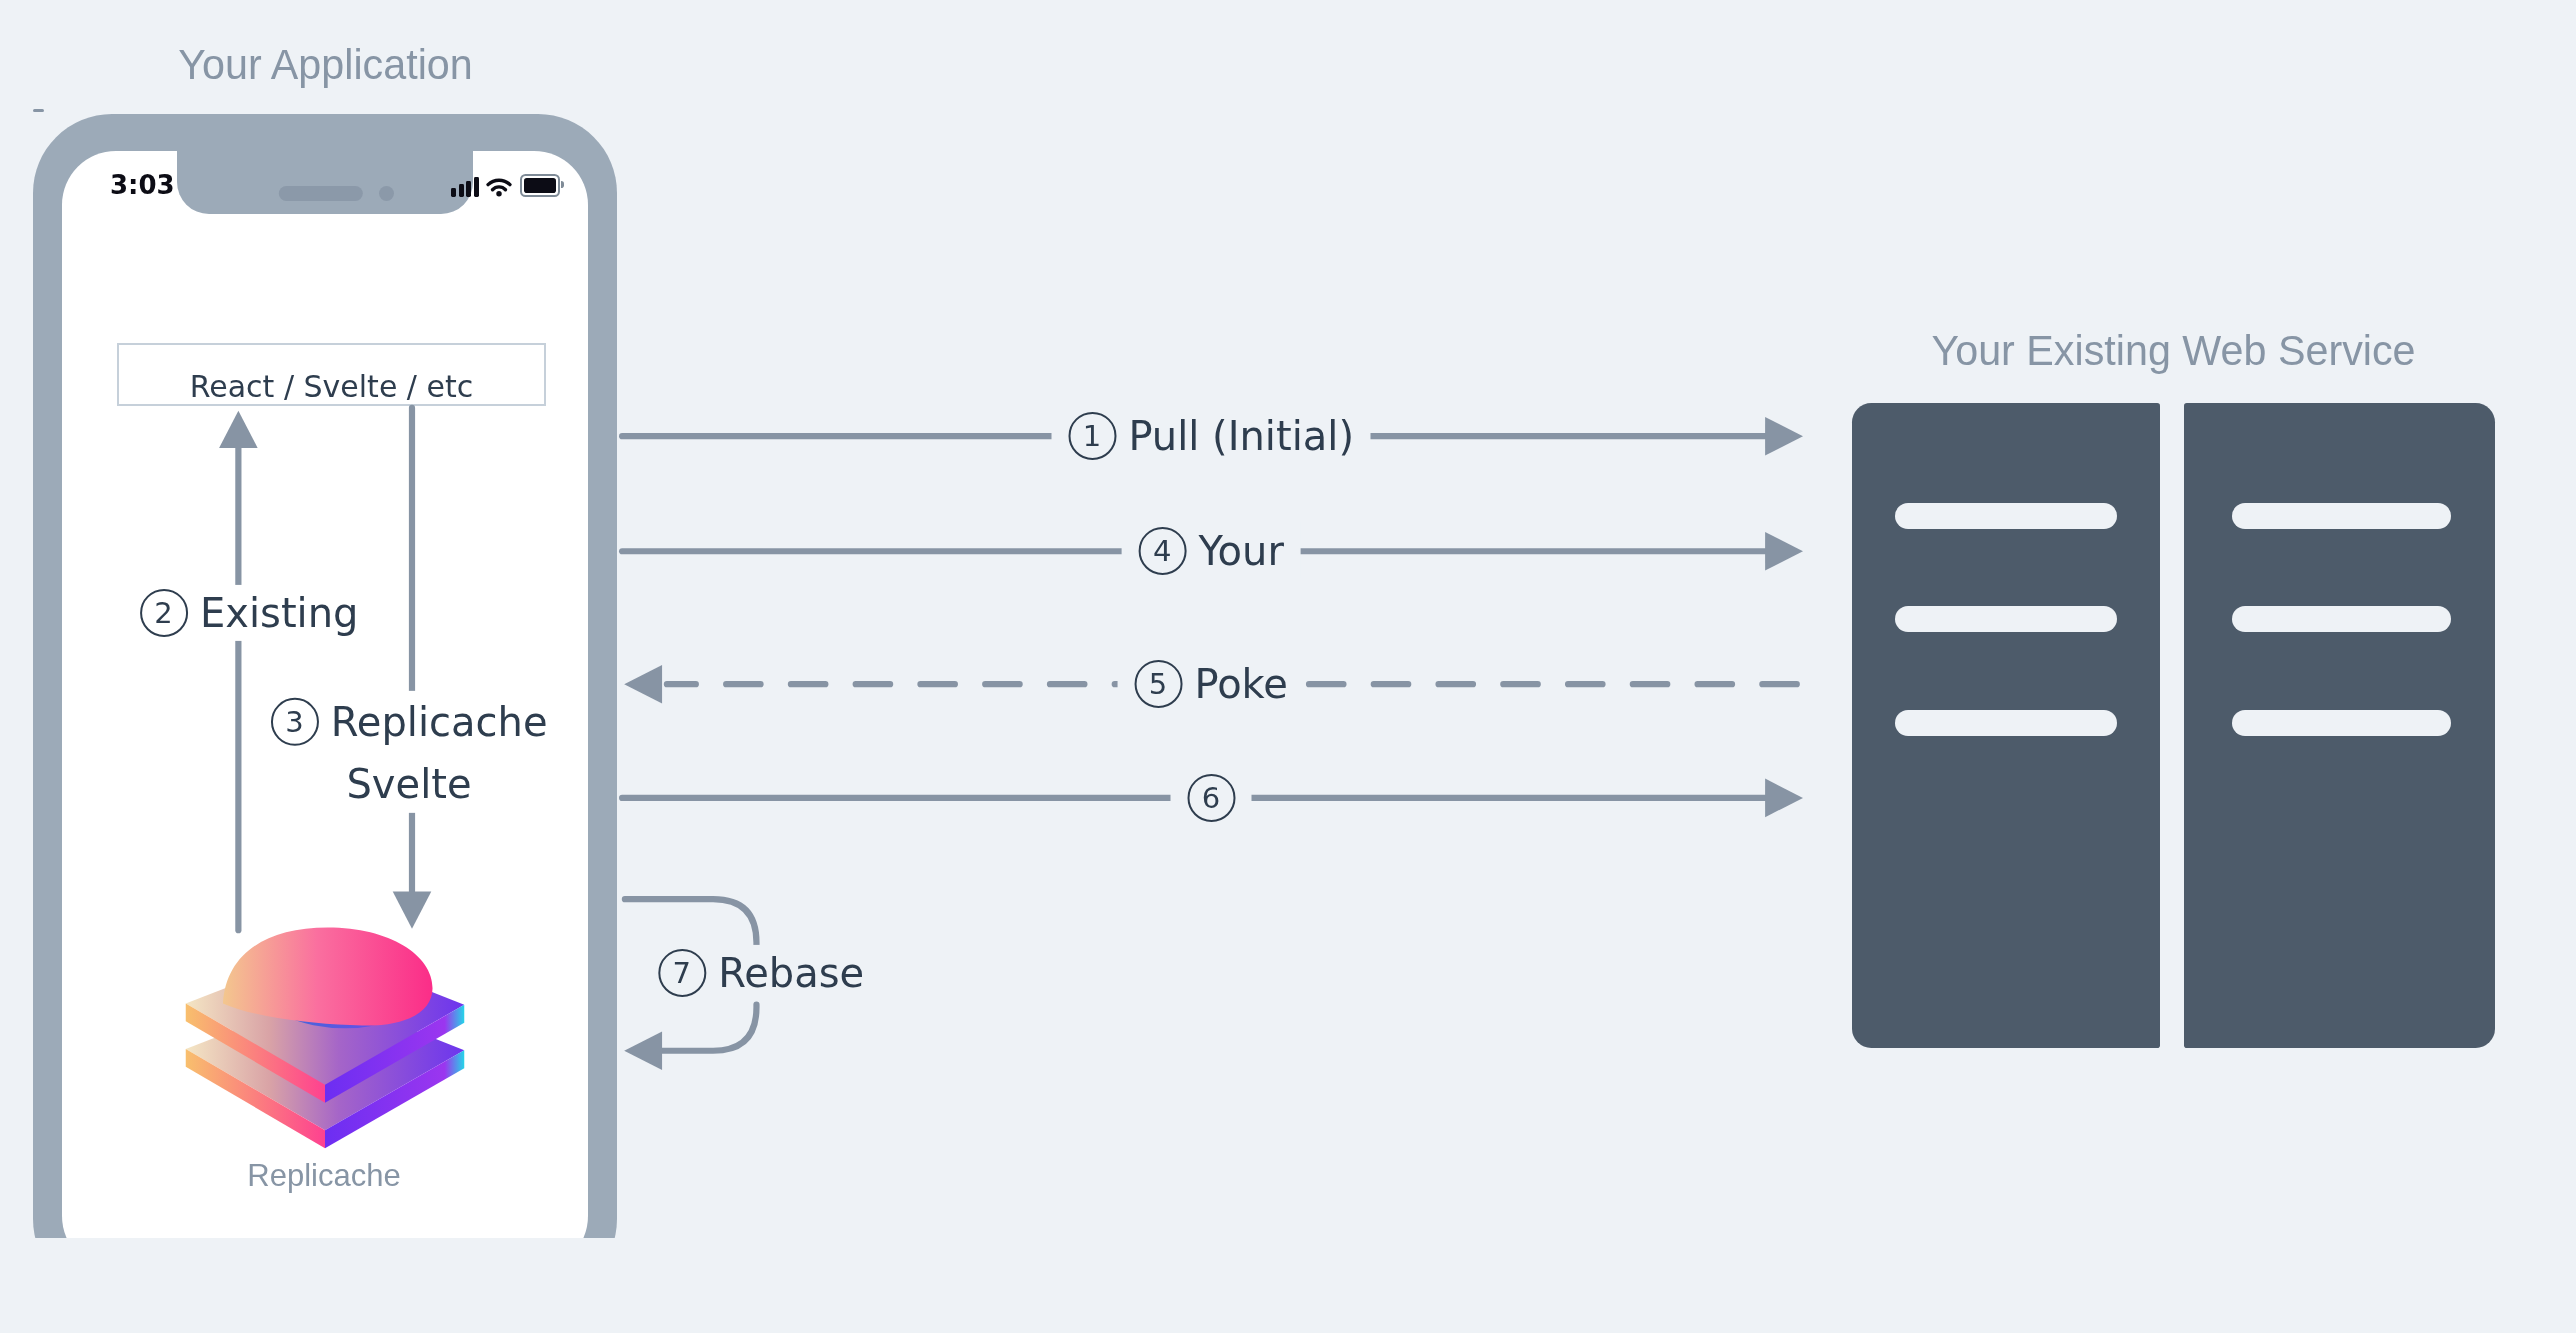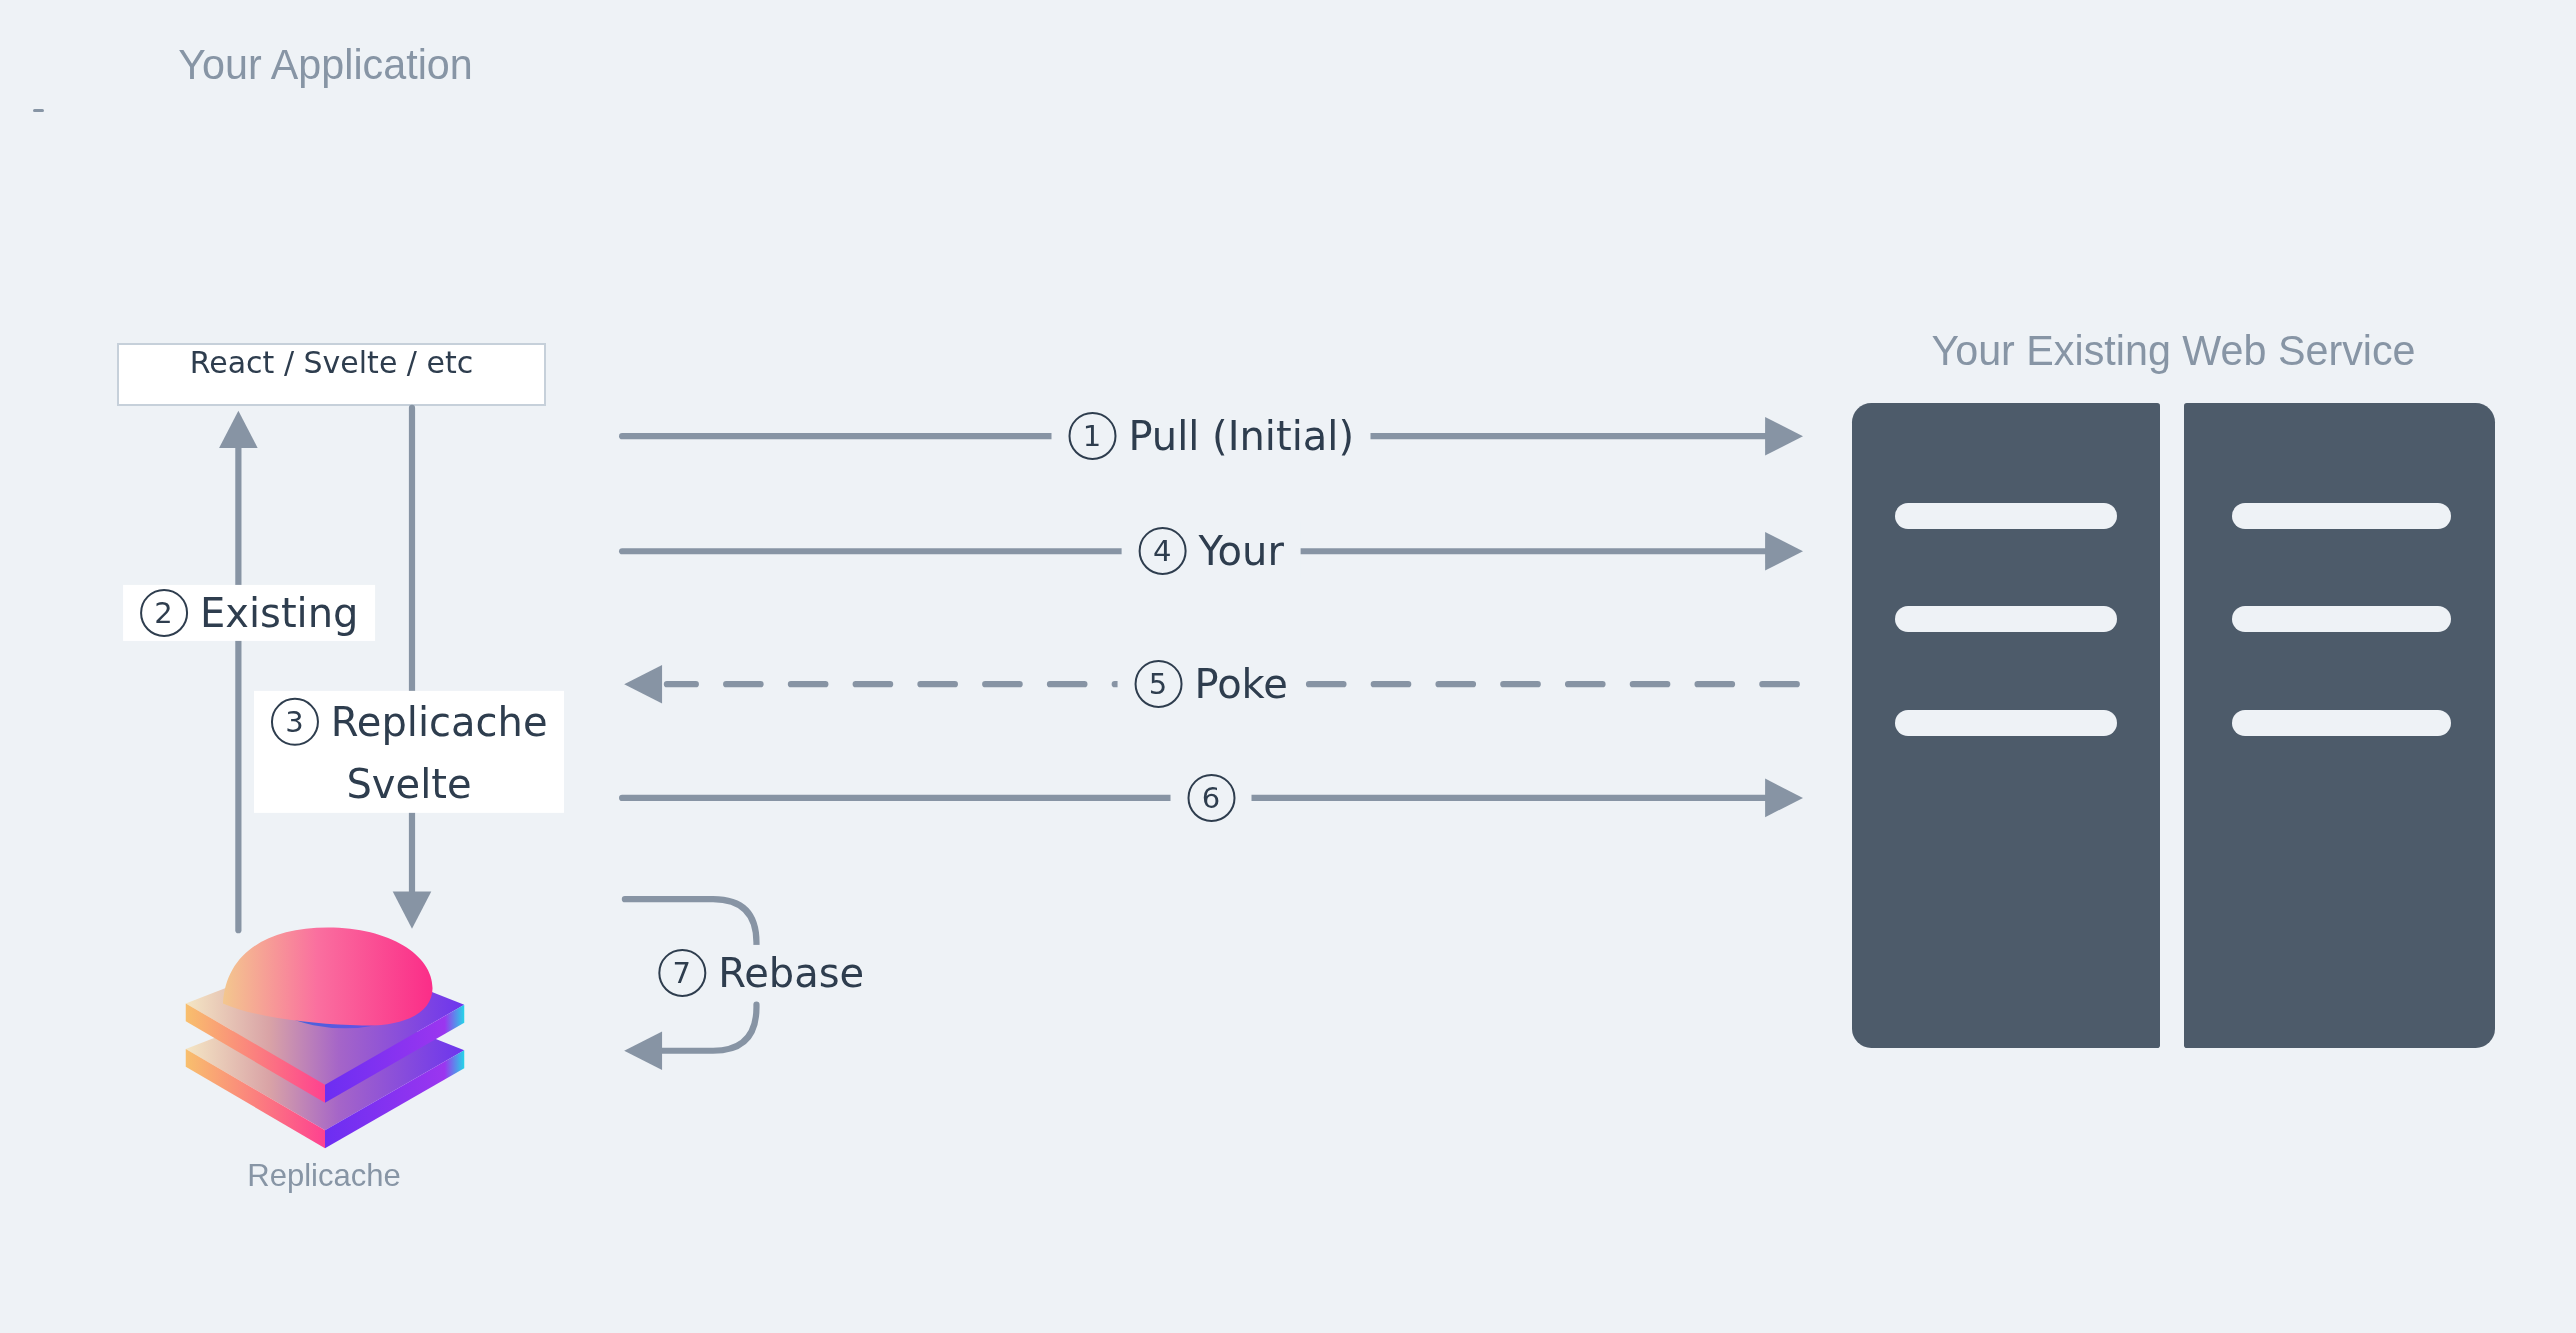--- a/index.html
+++ b/index.html
@@ -37,21 +37,21 @@
   .sig{display:flex;align-items:flex-end;gap:2.8px;}
   .sig i{display:block;width:4.8px;background:var(--status-ink);border-radius:1.4px;}
   .sig i:nth-child(1){height:9px}.sig i:nth-child(2){height:12.4px}
   .sig i:nth-child(3){height:16px}.sig i:nth-child(4){height:20px}
   .battery{position:relative;width:36px;height:18.6px;border:2.1px solid #7f8b97;border-radius:5.5px;}
   .battery .fill{position:absolute;inset:2.1px;background:var(--status-ink);border-radius:2.8px;}
   .battery:after{content:"";position:absolute;right:-6.2px;top:4.8px;width:3.4px;height:7.6px;background:#7f8b97;border-radius:0 2.8px 2.8px 0;}
   
   .react-box{
     position:absolute;left:117px;top:343px;width:429px;height:63px;box-sizing:border-box;
-    background:#fff;border:2.8px solid #c6d0da;display:flex;align-items:flex-start;justify-content:center;
+    background:#fff;border:2.8px solid #c6d0da;display:flex;align-items:flex-end;justify-content:center;
     font-size:30px;color:var(--label-text);
   }
   
   svg.connectors{position:absolute;left:0;top:0;width:2576px;height:1334px;}
   .stroke9{stroke:var(--connector);stroke-width:9;fill:none;stroke-linecap:round;}
   .dashed{stroke-dasharray:50 44;}
   .heads{fill:var(--connector);stroke:none;}
   
   .flow-label{
     position:absolute;transform:translate(-50%,-50%);
@@ -85,20 +85,45 @@
 </head>
 <body>
 
 <div class="canvas">
 
   <div class="corner-dash"></div>
 
   <div class="big-title app-title">Your Application</div>
   <div class="big-title ws-title">Your Existing Web Service</div>
 
+  <div class="phone">
+    <div class="screen">
+      <div class="notch">
+        <span class="speaker"></span>
+        <span class="camera"></span>
+      </div>
+      <div class="status-time">3:03</div>
+      <div class="status-icons">
+        <span class="sig">
+            <i></i>
+            <i></i>
+            <i></i>
+            <i></i>
+          </span>
+        <svg width="26" height="20" viewBox="0 0 38 29">
+          <path d="M3 11 A 23 23 0 0 1 35 11" fill="none" stroke="#0c0c15" stroke-width="5" stroke-linecap="round"></path>
+          <path d="M9.5 18.5 A 13 13 0 0 1 28.5 18.5" fill="none" stroke="#0c0c15" stroke-width="5" stroke-linecap="round"></path>
+          <circle cx="19" cy="24.5" r="4" fill="#0c0c15"></circle>
+        </svg>
+        <span class="battery">
+            <span class="fill"></span>
+          </span>
+      </div>
+    </div>
+  </div>
 
   <div class="react-box">
     <span>React / Svelte / etc</span>
   </div>
 
   <svg class="logo" viewBox="0 0 412 332">
     <defs>
       <linearGradient id="gDrop" x1="0" y1="0" x2="1" y2="0">
         <stop offset="0" stop-color="#f3c78e"></stop>
           <stop offset=".45" stop-color="#fa6f9f"></stop>

